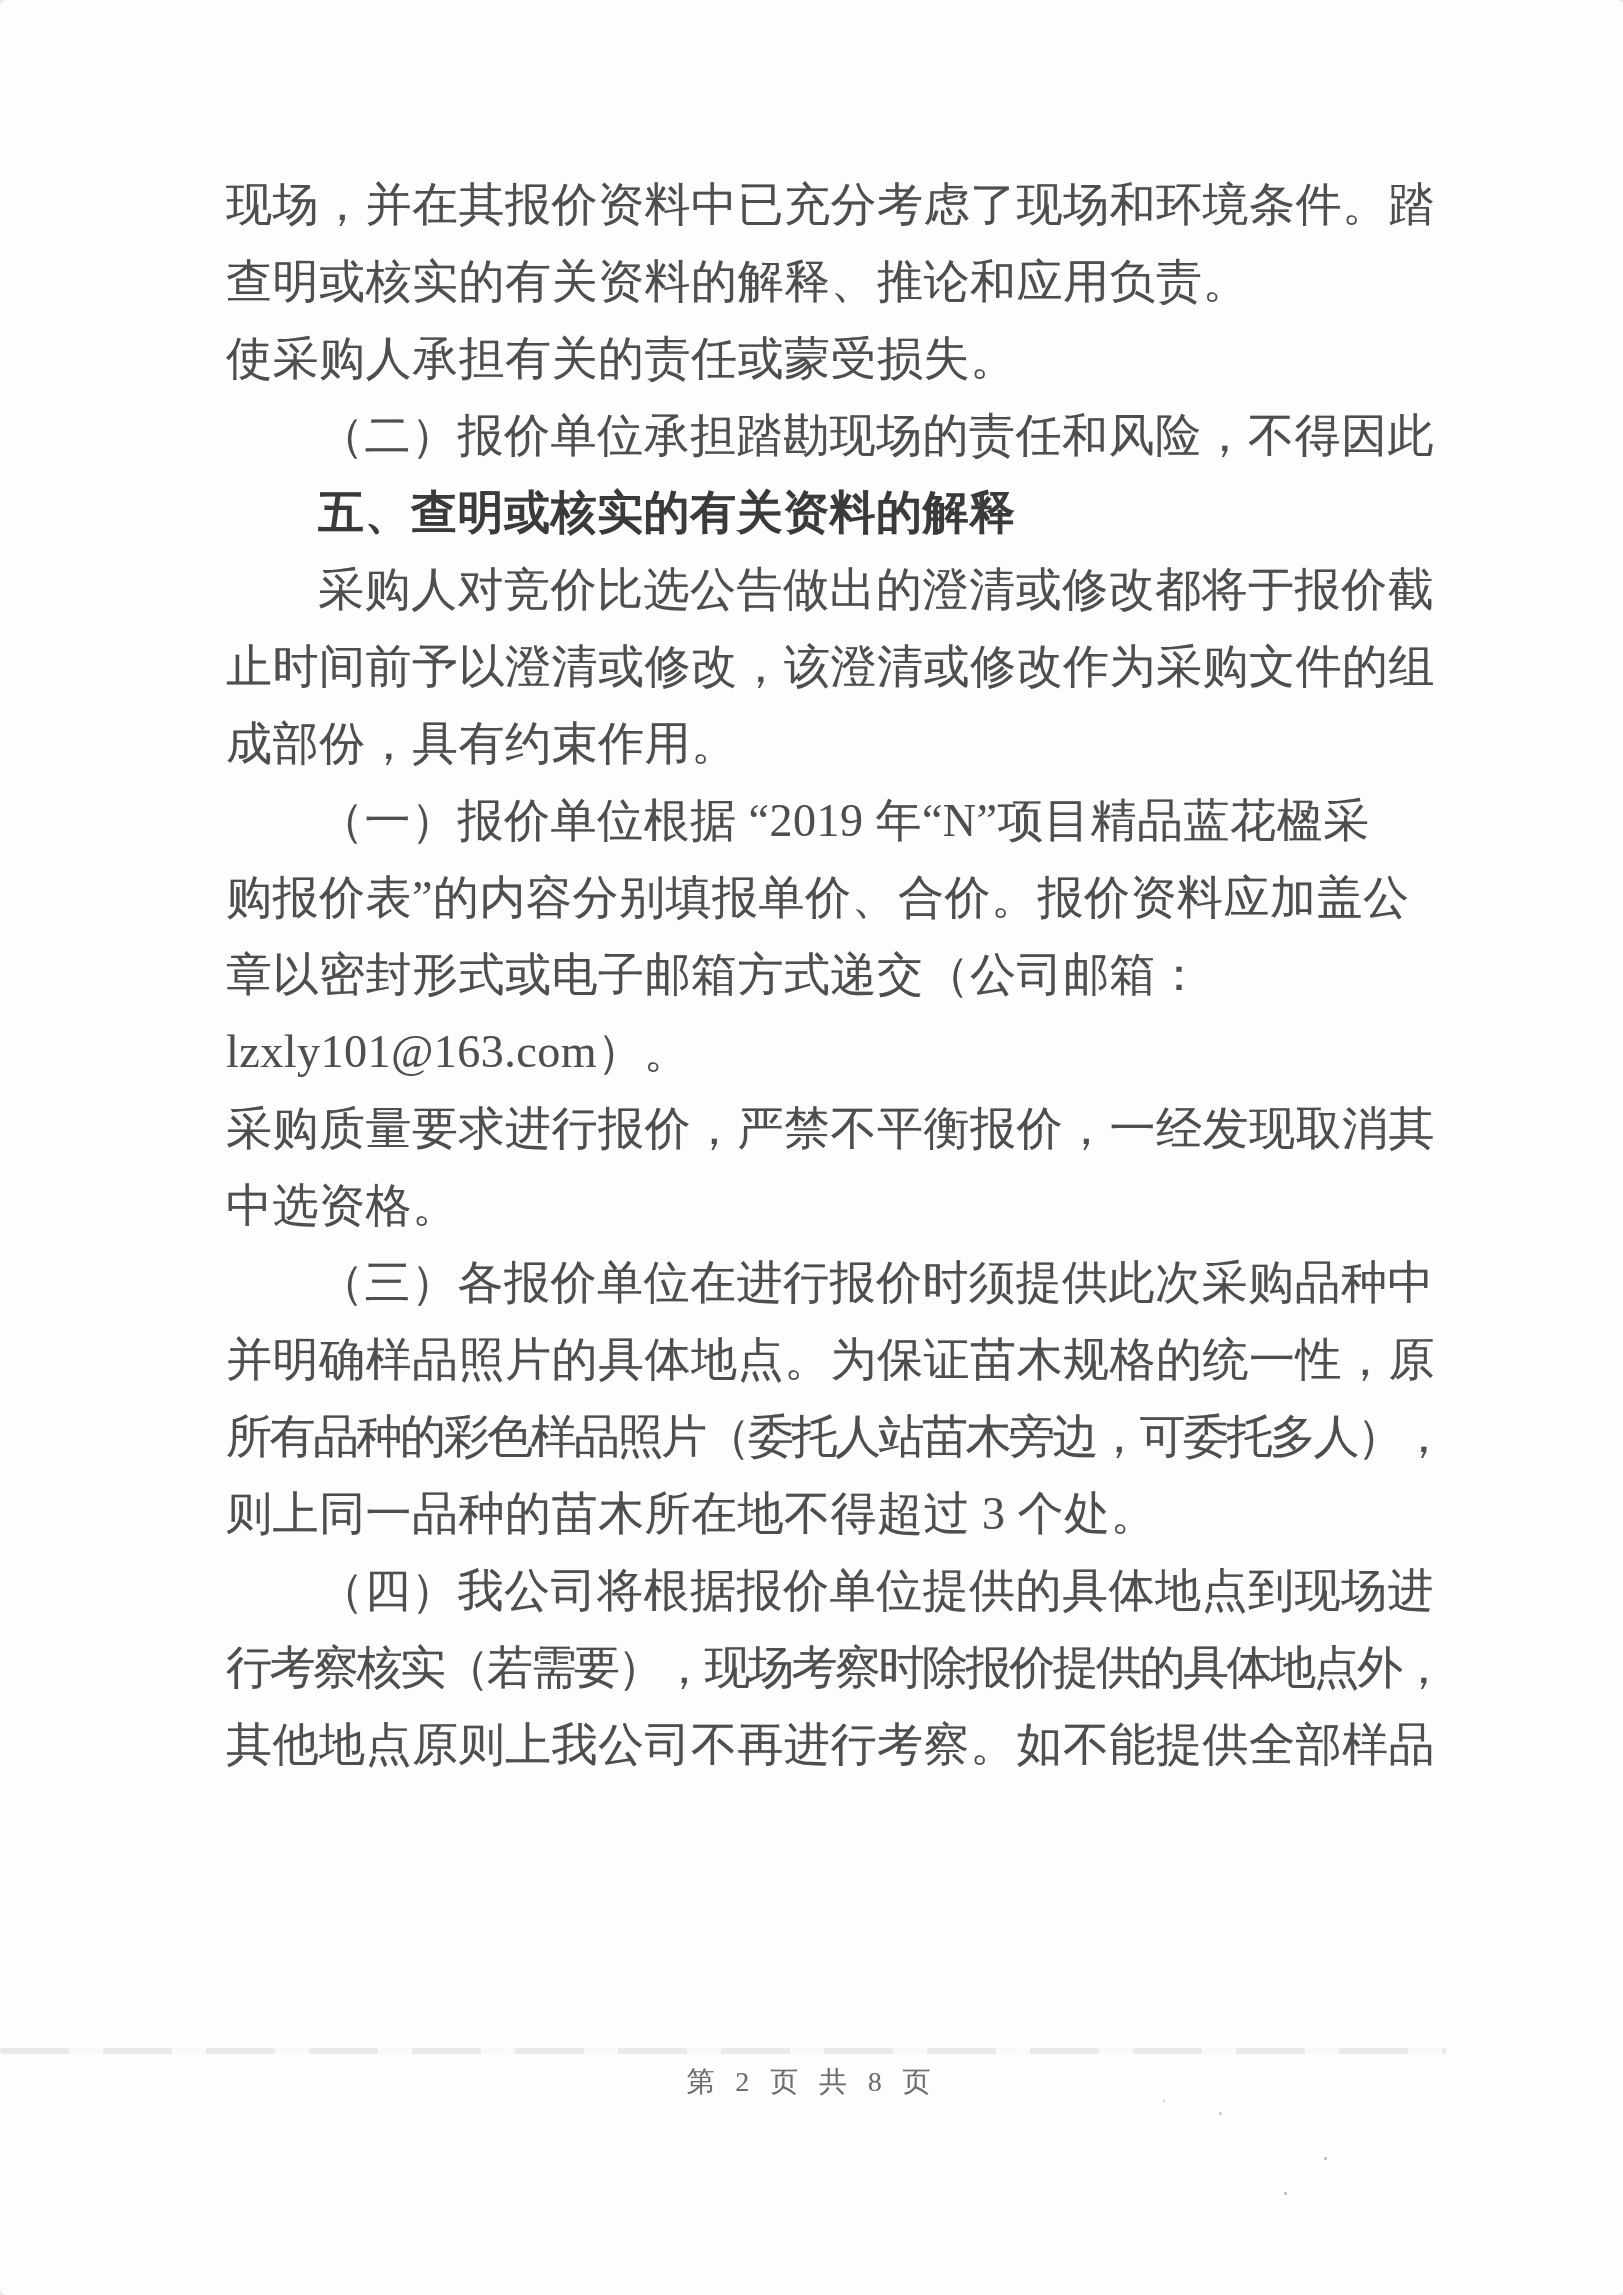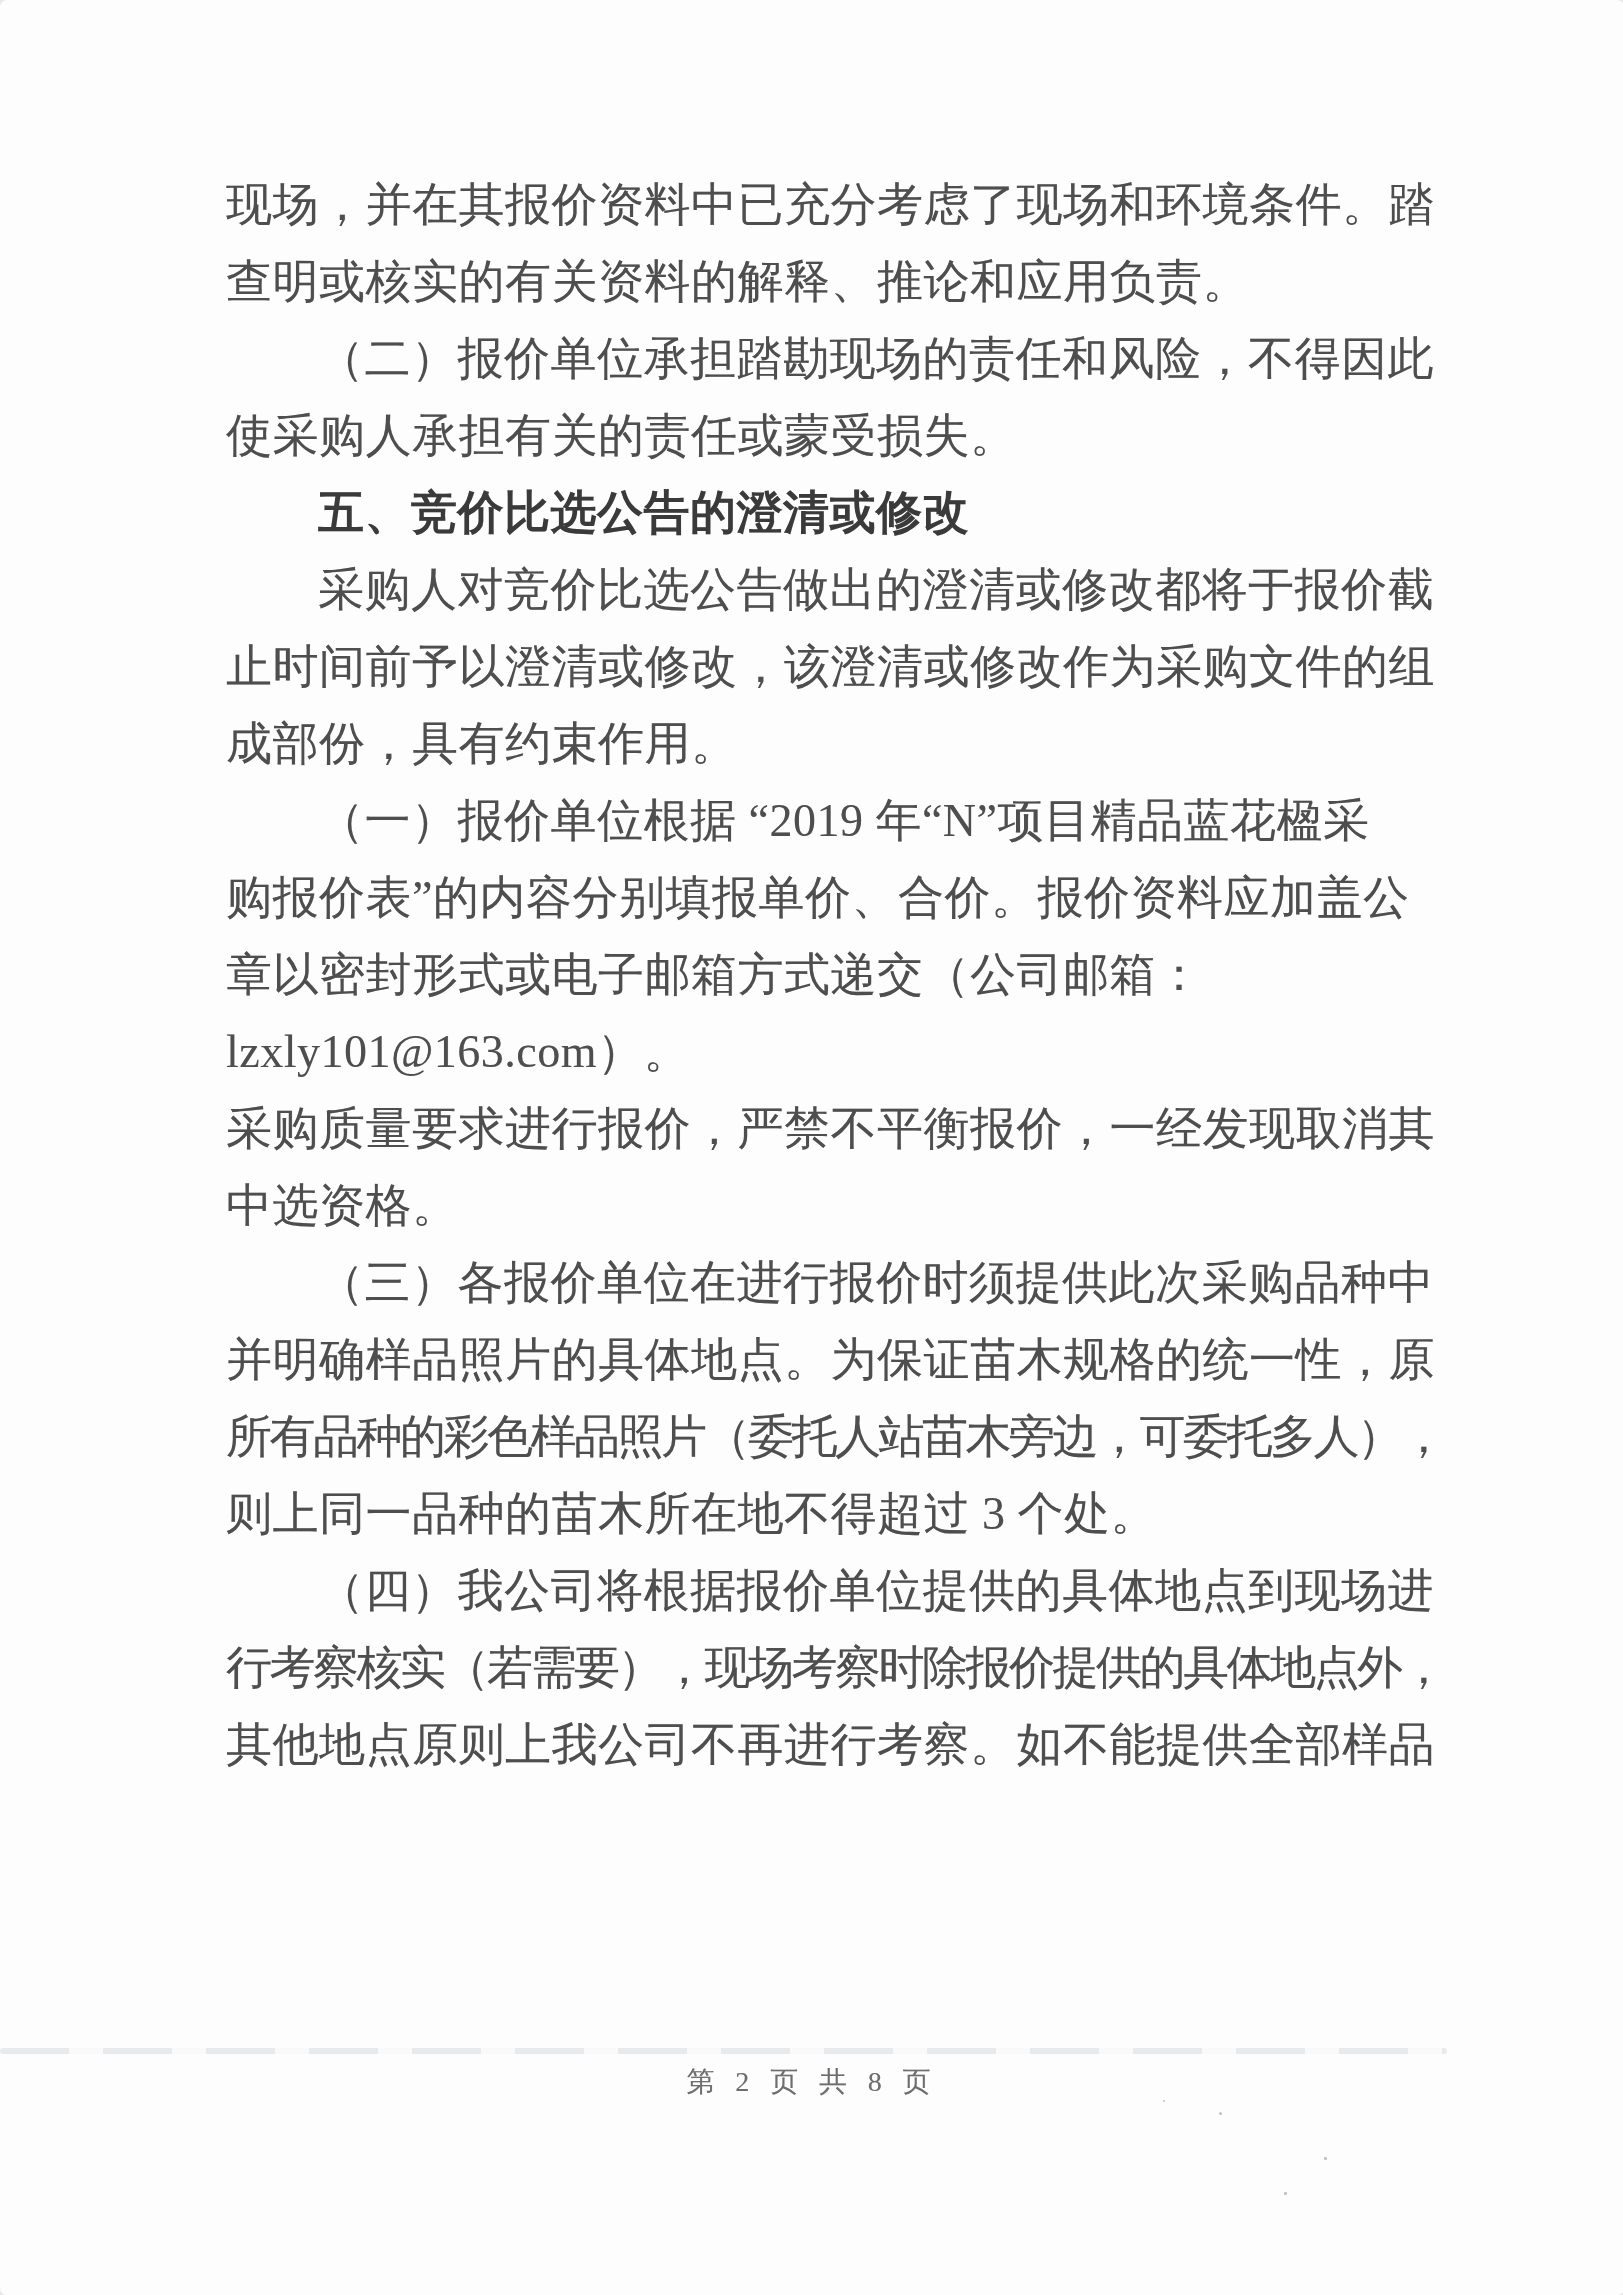--- a/index.html
+++ b/index.html
@@ -70,23 +70,23 @@
   .speck.s4{left:1284px;top:2192px;width:2.5px;height:2.5px;}
 </style>
 </head>
 <body>
 
 <div class="page">
 
   <div class="text-block">
     <div class="line">现场，并在其报价资料中已充分考虑了现场和环境条件。踏</div>
     <div class="line">查明或核实的有关资料的解释、推论和应用负责。</div>
+    <div class="line">使采购人承担有关的责任或蒙受损失。</div>
     <div class="line indent">（二）报价单位承担踏勘现场的责任和风险，不得因此</div>
-    <div class="line">使采购人承担有关的责任或蒙受损失。</div>
-    <div class="line indent bold">五、竞价比选公告的澄清或修改</div>
+    <div class="line indent bold">五、查明或核实的有关资料的解释</div>
     <div class="line indent">采购人对竞价比选公告做出的澄清或修改都将于报价截</div>
     <div class="line">止时间前予以澄清或修改，该澄清或修改作为采购文件的组</div>
     <div class="line">成部份，具有约束作用。</div>
     <div class="line indent">（一）报价单位根据 “2019 年“N”项目精品蓝花楹采</div>
     <div class="line">购报价表”的内容分别填报单价、合价。报价资料应加盖公</div>
     <div class="line">章以密封形式或电子邮箱方式递交（公司邮箱：</div>
     <div class="line">lzxly101@163.com）。</div>
     <div class="line">采购质量要求进行报价，严禁不平衡报价，一经发现取消其</div>
     <div class="line">中选资格。</div>
     <div class="line indent">（三）各报价单位在进行报价时须提供此次采购品种中</div>

